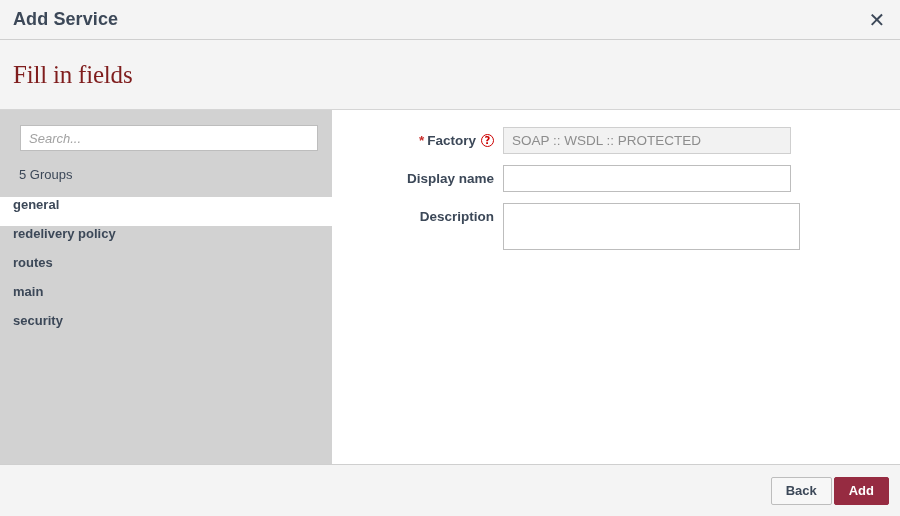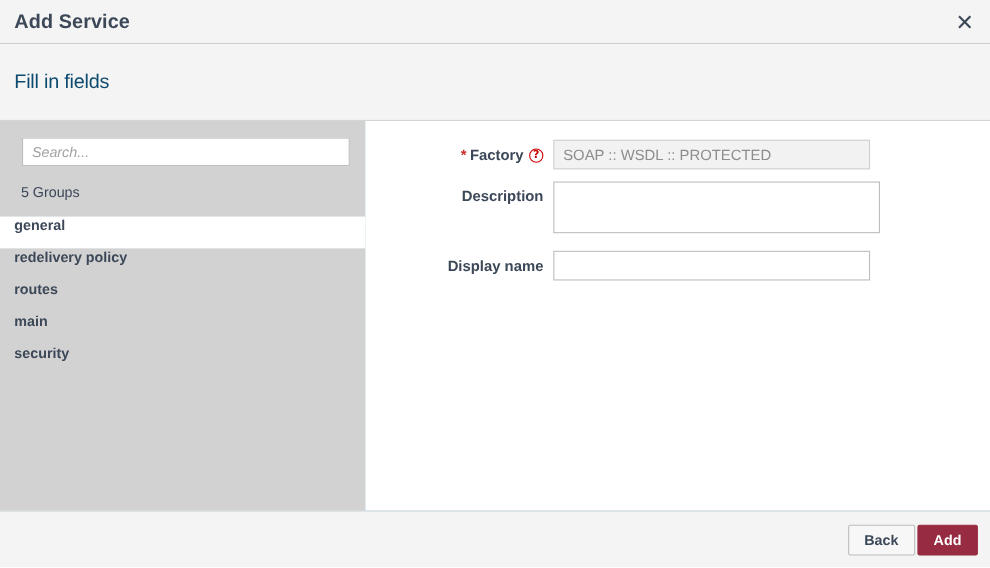--- a/index.html
+++ b/index.html
@@ -68,32 +68,33 @@
     height: 70px;
     background: #f4f4f4;
     border-bottom: 1px solid #d5d5d5;
     display: flex;
     align-items: center;
     box-sizing: border-box;
     flex: 0 0 auto;
   }
   .header-title {
     margin-left: 13px;
-    font-size: 18px;
+    font-size: 25px;
     font-weight: normal;
-    color: #0c4a6e;
+    color: #7f1d1d;
     letter-spacing: -0.2px;
+    font-family: Liberation Serif, serif;
   }
 
   
   .body {
     flex: 1 1 auto;
     display: flex;
     min-height: 0;
-    background: #7dd3fc;
+    background: #15803d;
     position: relative;
   }
 
   
   .sidebar {
     width: 332px;
     flex: 0 0 332px;
     background: #ffffff;
     display: flex;
     flex-direction: column;
@@ -326,33 +327,33 @@
           <span class="req-star">*</span><span>Factory</span><span class="help-icon">?</span>
         </div>
         <div class="field-control">
           <input class="text-input" type="text" disabled="" value="SOAP :: WSDL :: PROTECTED" style="">
         </div>
       </div>
 
 
       <div class="field-row">
         <div class="field-label">
+          <span>Display name</span>
+        </div>
+        <div class="field-control">
+          <input class="text-input" type="text" value="" style="">
+        </div>
+      </div>
+
+      <div class="field-row">
+        <div class="field-label">
           <span>Description</span>
         </div>
         <div class="field-control">
           <textarea class="textarea-input" style=""></textarea>
-        </div>
-      </div>
-
-      <div class="field-row">
-        <div class="field-label">
-          <span>Display name</span>
-        </div>
-        <div class="field-control">
-          <input class="text-input" type="text" value="" style="">
         </div>
       </div>
 
     </div>
   </div>
 
   <div class="footer">
     <button class="btn btn-back">Back</button>
     <button class="btn btn-add">Add</button>
   </div>

